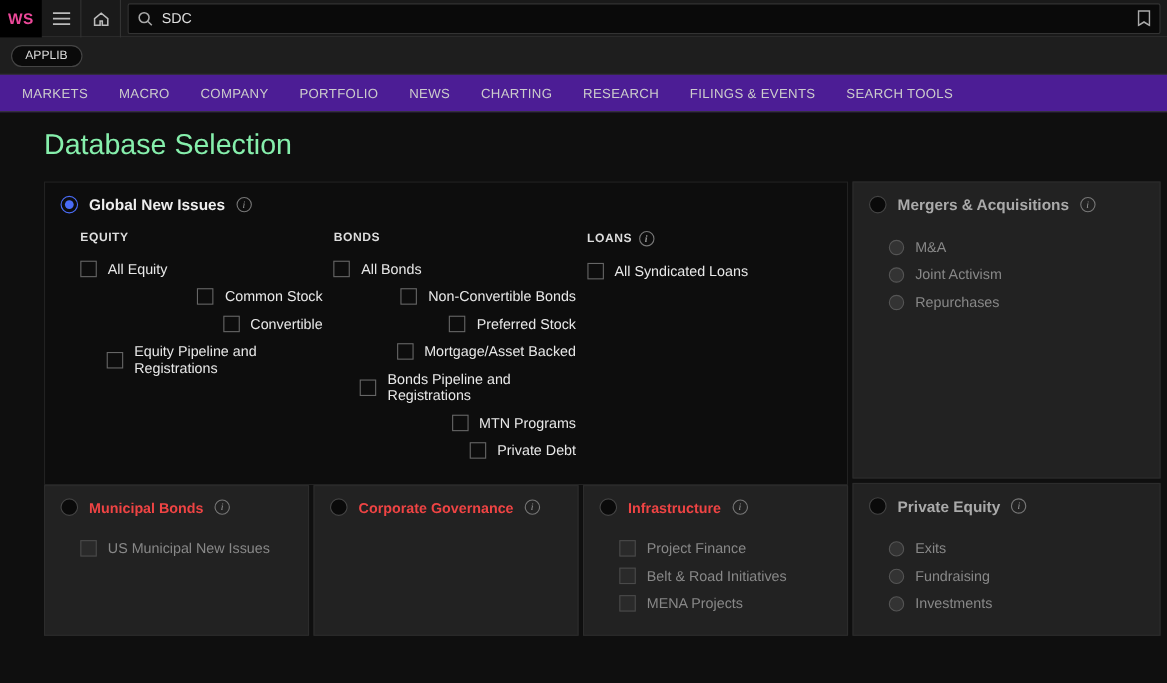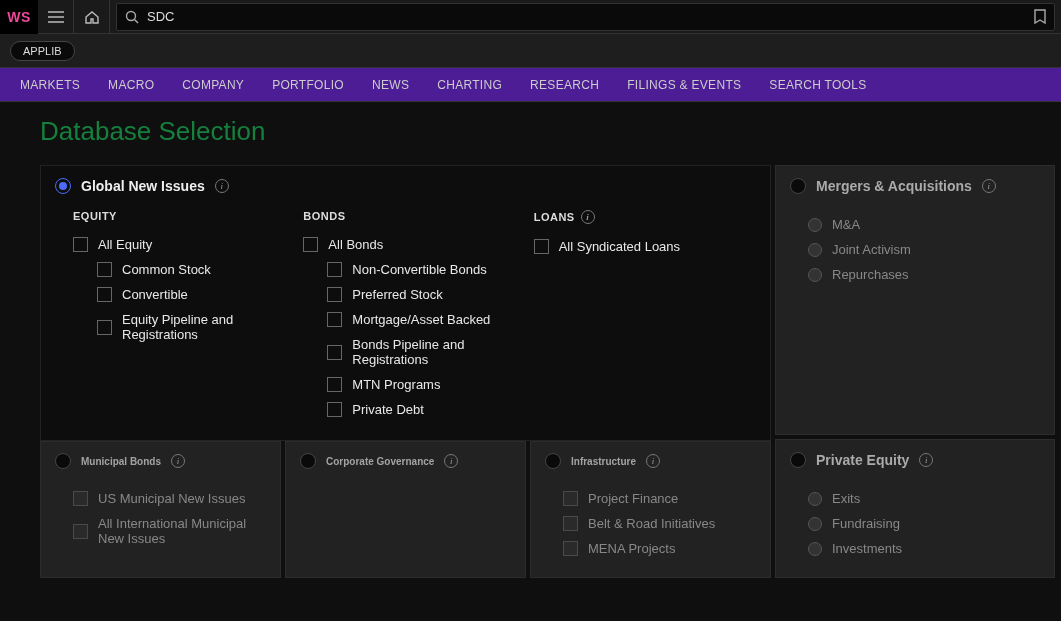--- a/index.html
+++ b/index.html
@@ -83,21 +83,21 @@
     border-bottom: 1px solid #333;
   }
   .navtabs span {
     font-size: 12px;
     color: #ccc;
     letter-spacing: 0.3px;
     cursor: pointer;
   }
   
   .page-title {
-    color: #15803d;
+    color: #86efac;
     font-size: 26px;
     font-weight: 400;
     padding: 14px 0 18px 40px;
   }
   
   .main {
     display: flex;
     padding: 0 6px 0 40px;
     gap: 4px;
   }
@@ -154,36 +154,36 @@
     margin-bottom: 10px;
     display: flex; align-items: center; gap: 6px;
   }
   .check-row {
     display: flex; align-items: center;
     gap: 10px;
     padding: 5px 0;
     font-size: 13px;
     color: #e8e8e8;
   }
-  .check-row.sub { padding-left: 24px; }
+  .check-row.sub { padding-left: 24px; justify-content: flex-end; }
   .checkbox {
     width: 15px; height: 15px;
     border: 1px solid #666;
     flex-shrink: 0;
   }
   .checkbox.dim { border-color: #4a4a4a; background: #2a2a2a; }
   .panel-dim .check-row { color: #888; }
   
   .bottom-row {
     display: flex;
     gap: 4px;
   }
   .small-panel { flex: 1; background: #222; border: 1px solid #2c2c2c; }
   .small-panel .panel-header { padding: 11px 14px; }
-  .small-panel .panel-title { font-size: 10px; color: #a3a3a3; }
+  .small-panel .panel-title { font-size: 13px; color: #ef4444; }
   .small-body { padding: 6px 16px 16px 32px; }
   .small-body .check-row { color: #888; font-size: 13px; }
   .radio-small {
     width: 14px; height: 14px; border-radius: 50%;
     border: 1px solid #555; background: #333;
     flex-shrink: 0;
   }
   .right-body { padding: 6px 16px 16px 32px; }
   .right-body .check-row { color: #888; }
   svg { display: block; }
@@ -318,24 +318,20 @@
         <div class="panel-header">
           <span class="radio dark"></span>
           <span class="panel-title">Municipal Bonds</span>
           <span class="info-icon">i</span>
         </div>
         <div class="small-body">
           <div class="check-row">
             <span class="checkbox dim"></span>
             <span>US Municipal New Issues</span>
           </div>
-          <div class="check-row">
-            <span class="checkbox dim"></span>
-            <span>All International Municipal New Issues</span>
-          </div>
         </div>
       </div>
       <div class="small-panel">
         <div class="panel-header">
           <span class="radio dark"></span>
           <span class="panel-title">Corporate Governance</span>
           <span class="info-icon">i</span>
         </div>
       </div>
       <div class="small-panel">

